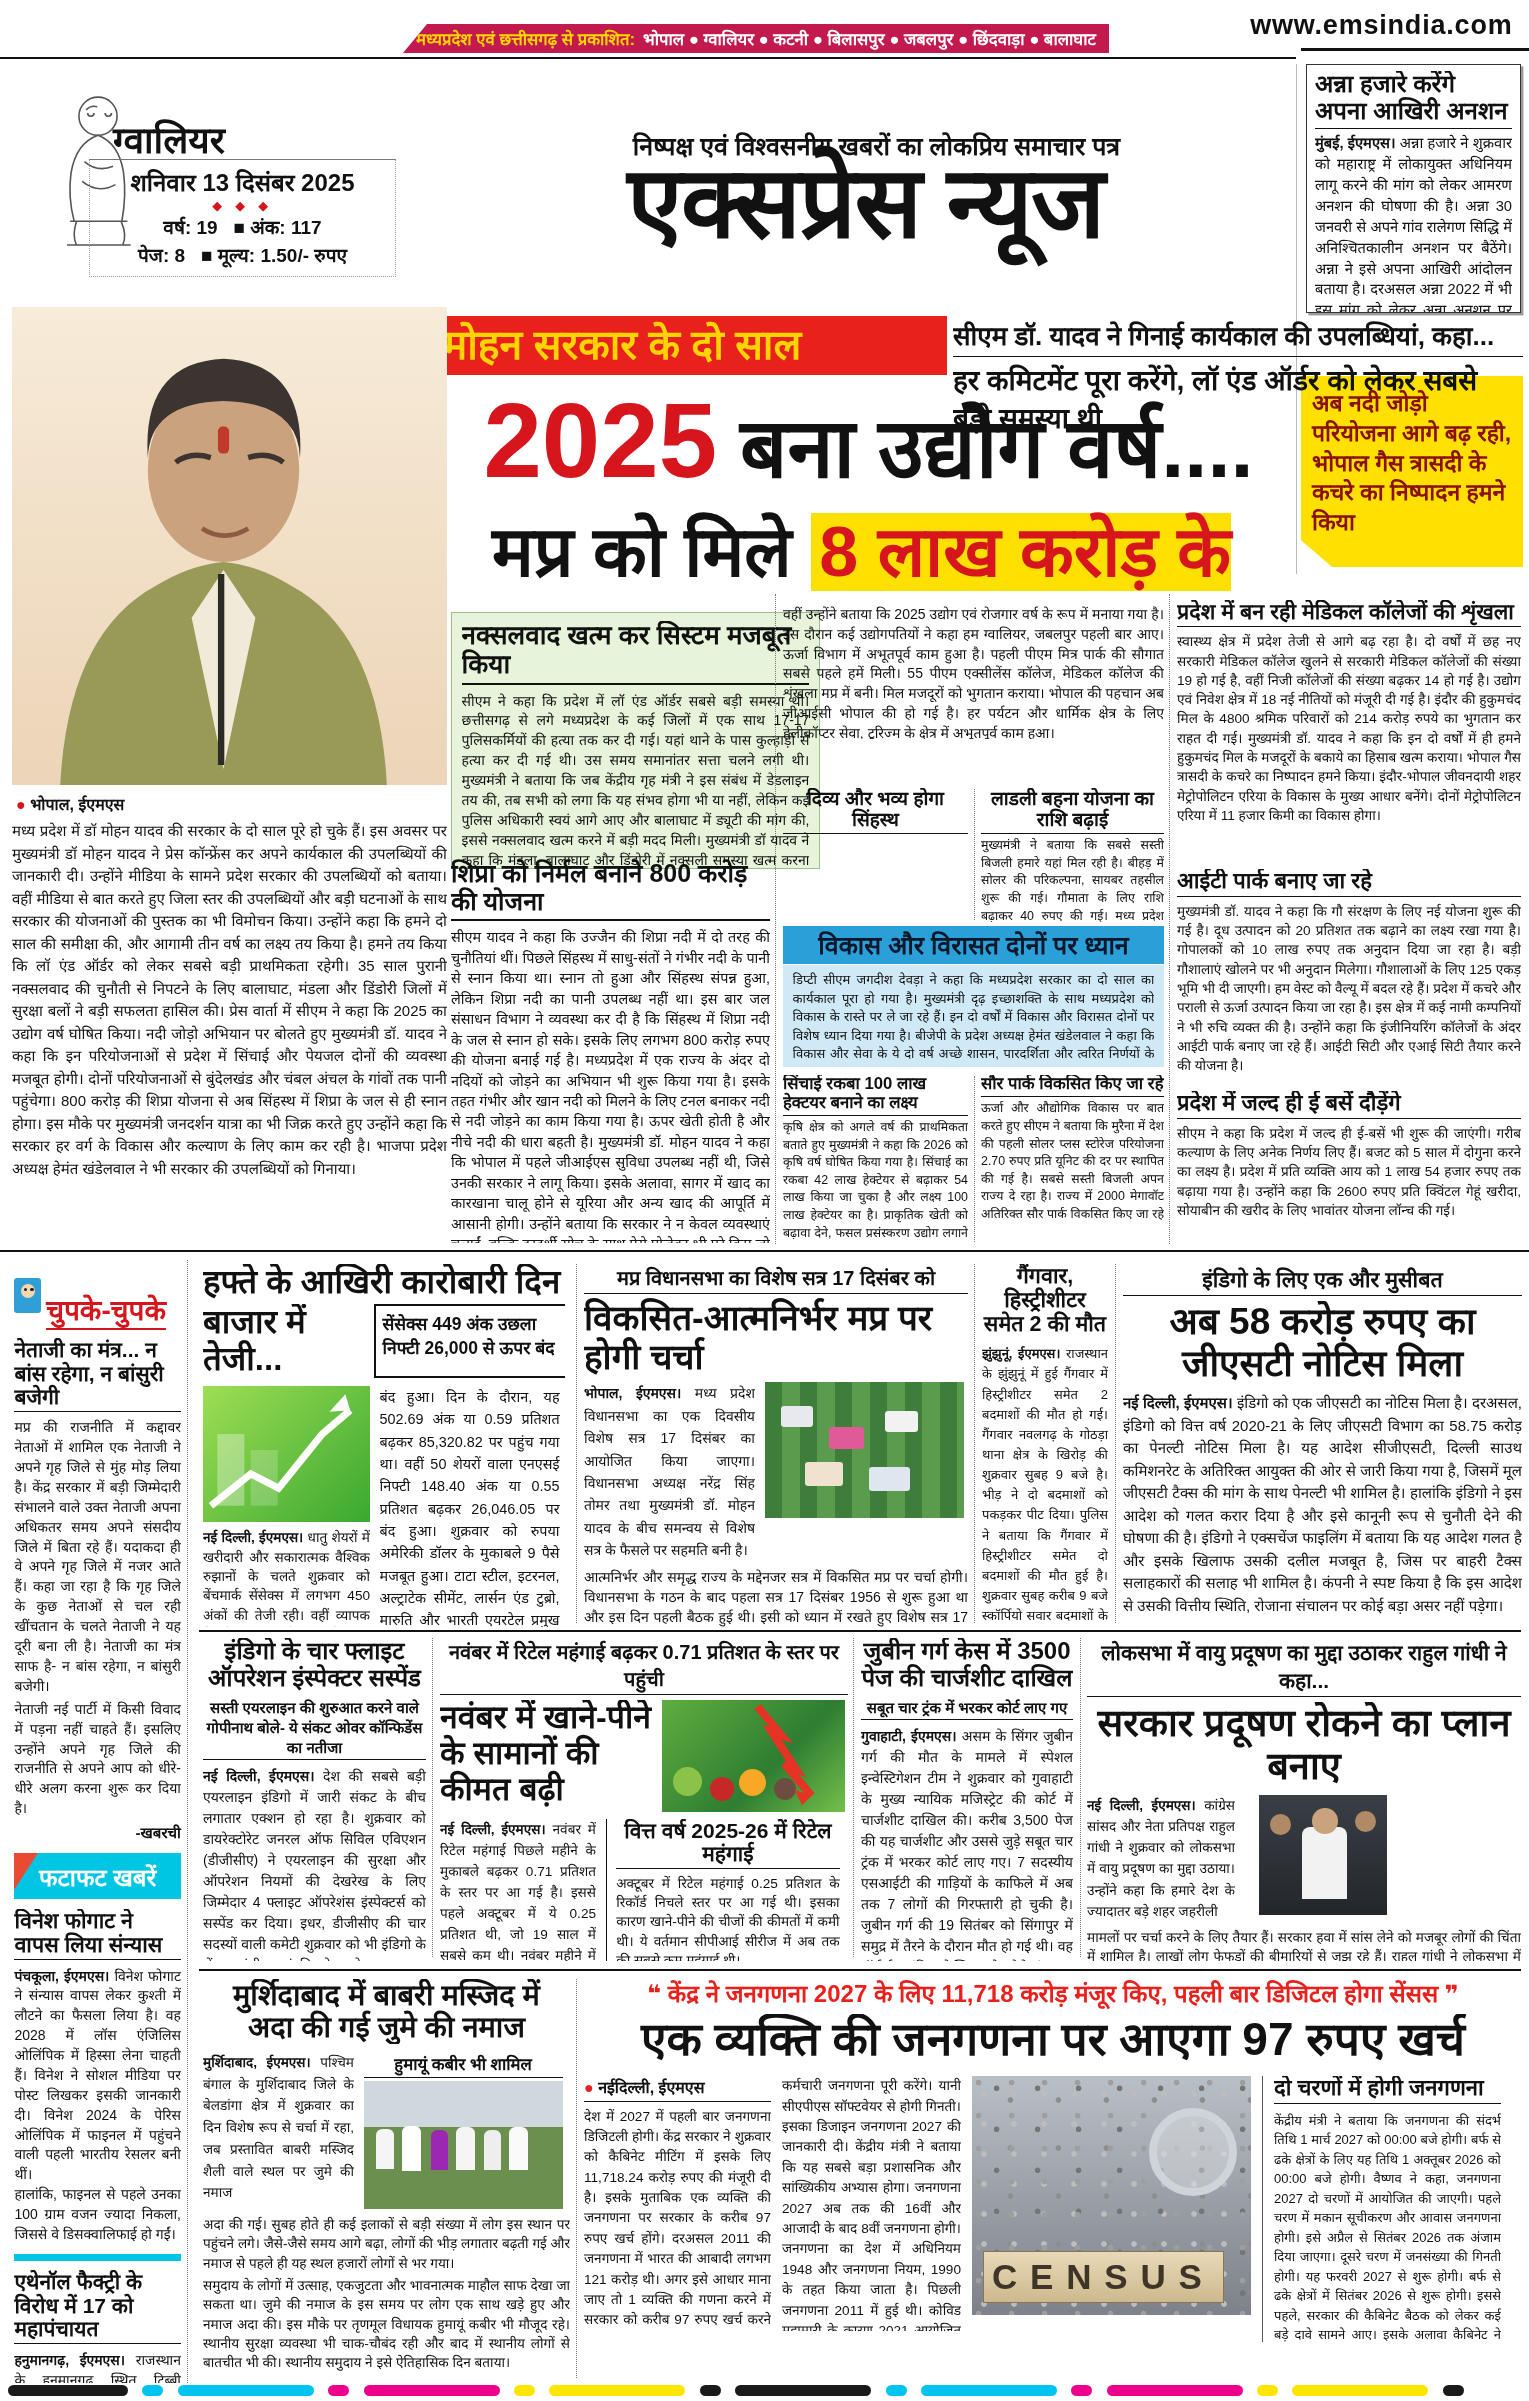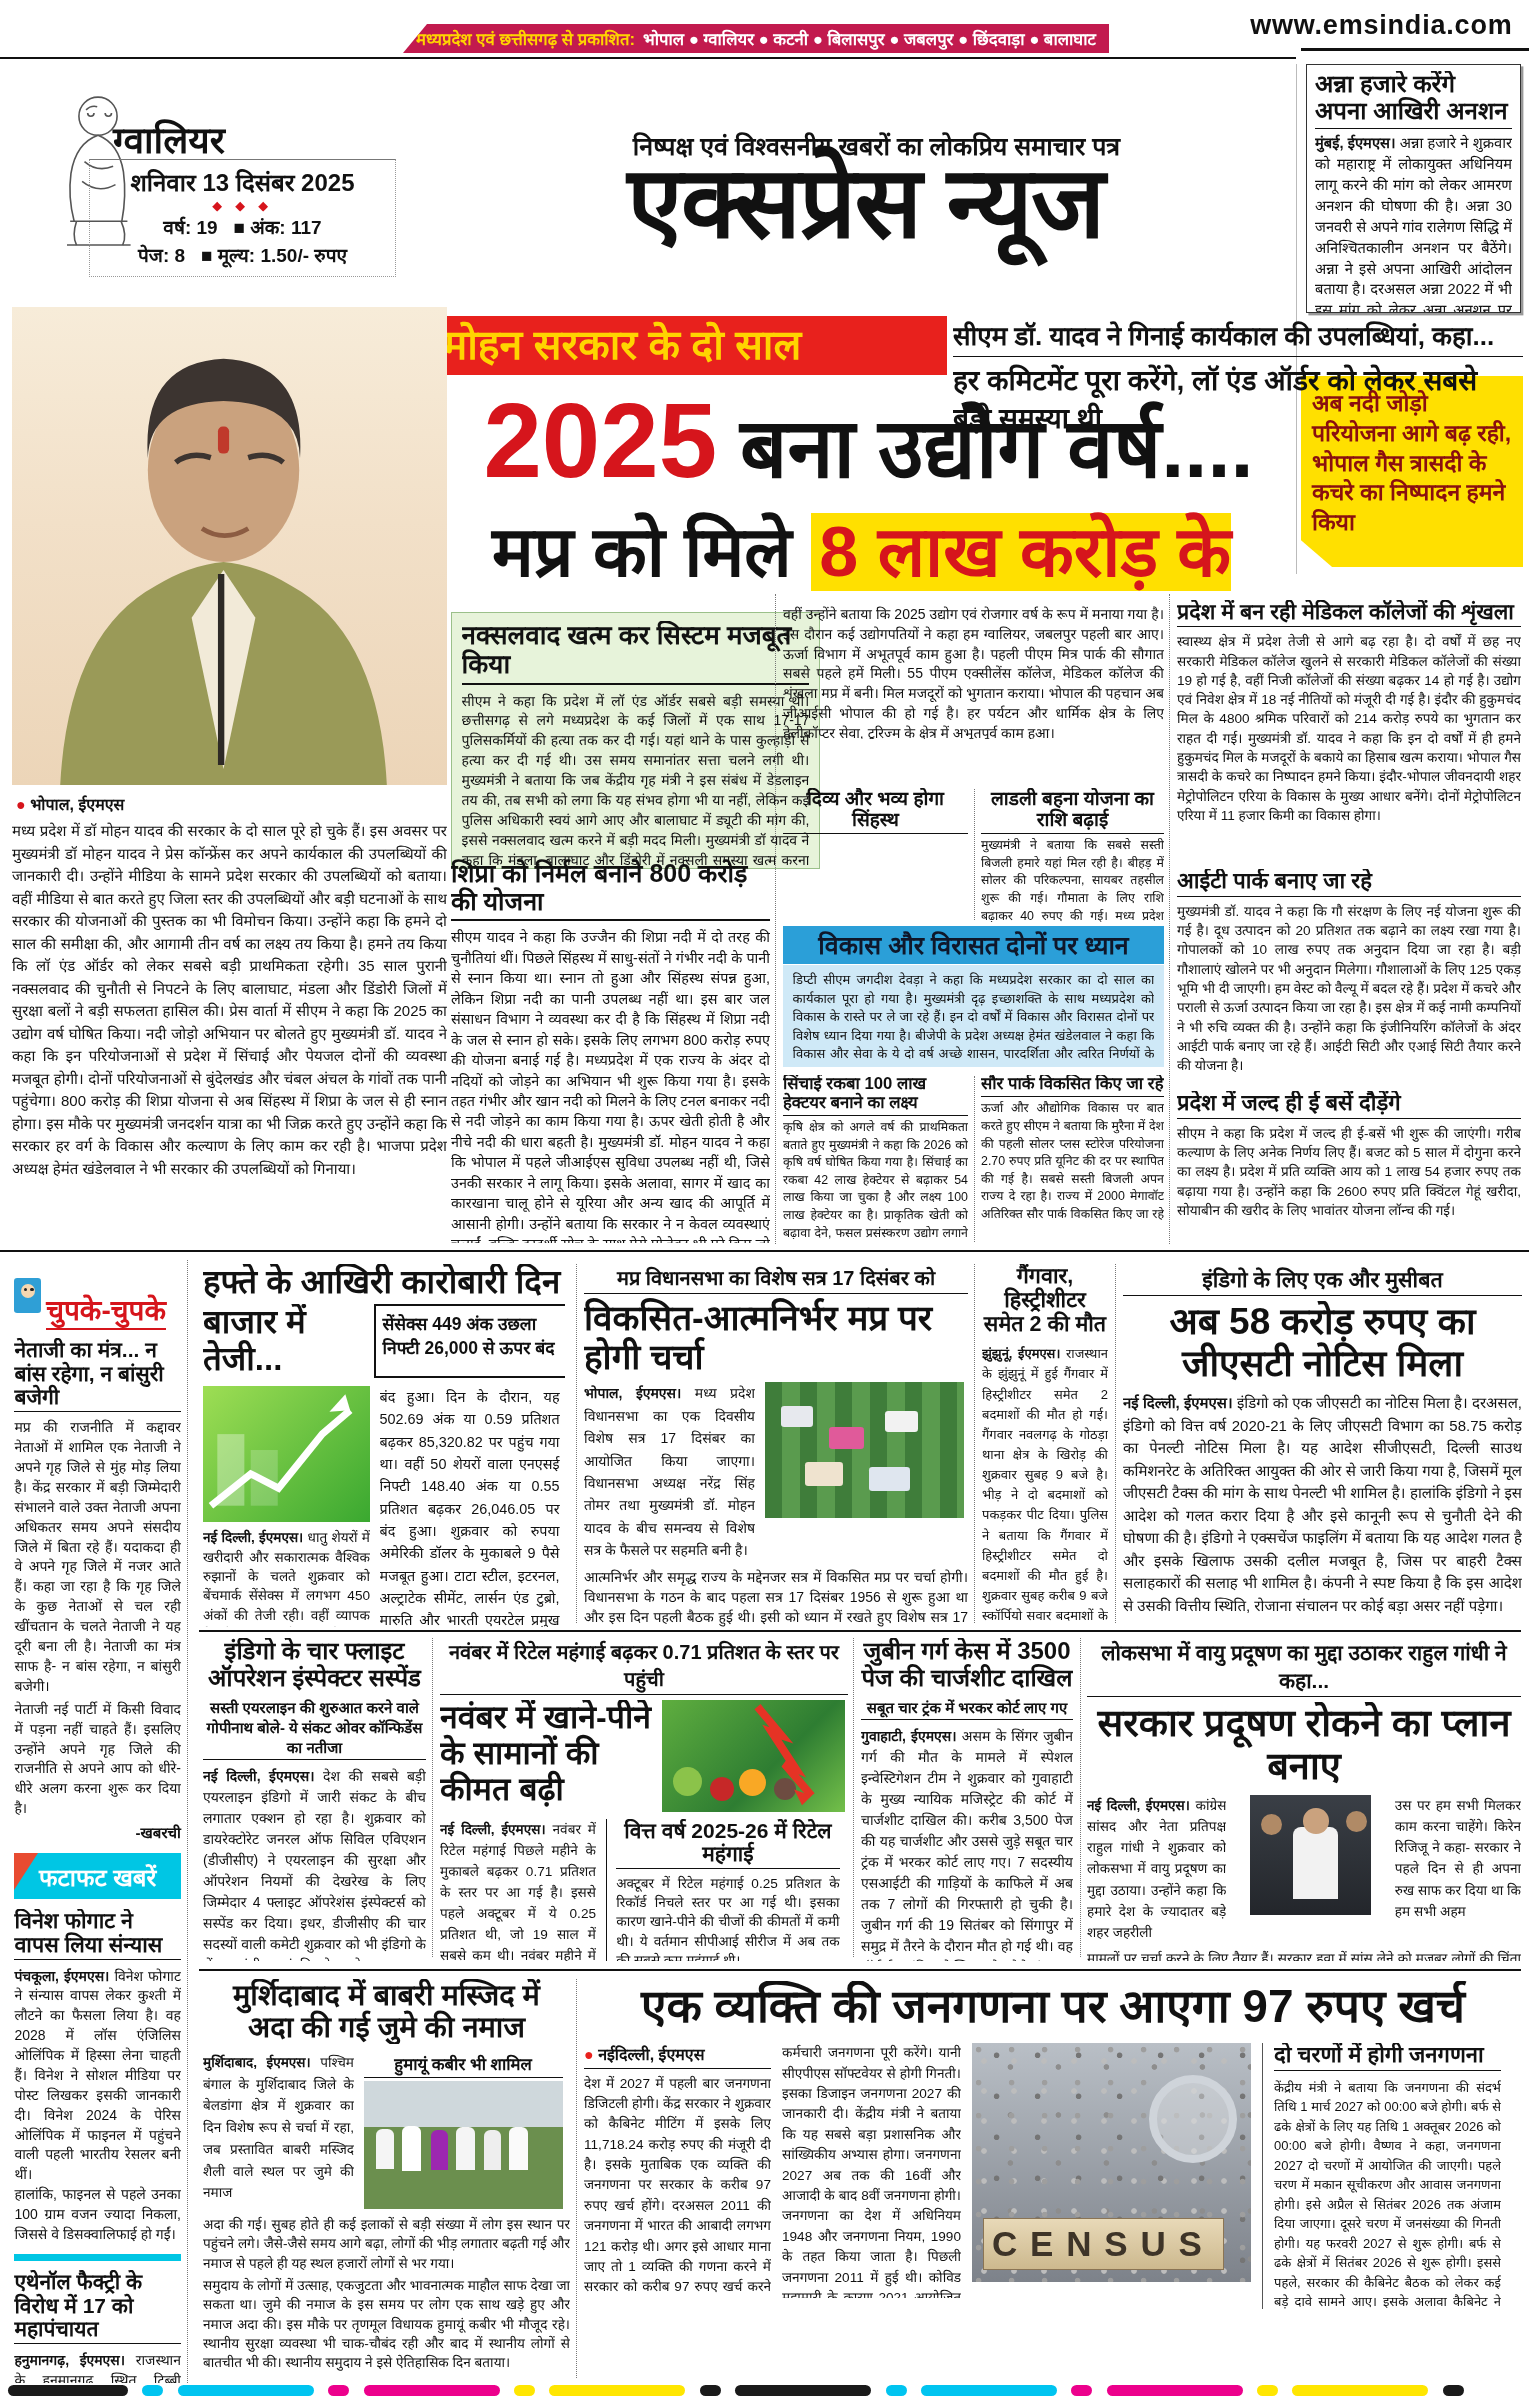--- a/index.html
+++ b/index.html
@@ -346,21 +346,20 @@
       <p class="body" style="width:148px;font-size:13.6px;line-height:1.55;">
         <strong>नई दिल्ली, ईएमएस।</strong>
         <span>कांग्रेस सांसद और नेता प्रतिपक्ष राहुल गांधी ने शुक्रवार को लोकसभा में वायु प्रदूषण का मुद्दा उठाया। उन्होंने कहा कि हमारे देश के ज्यादातर बड़े शहर जहरीली</span>
       </p>
       <div style="width:128px;height:120px;background:linear-gradient(#3a3f46,#23262b);position:relative;overflow:hidden;">
         <span style="position:absolute;left:43px;top:32px;width:45px;height:72px;background:#f2f2f2;border-radius:8px 8px 0 0;"></span>
         <span style="position:absolute;left:53px;top:12.8px;width:25.5px;height:25.5px;background:#caa27e;border-radius:50%;"></span>
         <span style="position:absolute;left:11px;top:19px;width:21px;height:21px;background:#b08a66;border-radius:50%;"></span>
         <span style="position:absolute;left:96px;top:16px;width:21px;height:21px;background:#b08a66;border-radius:50%;"></span>
       </div>
-      <div class="body" style="width:134px;font-size:13.6px;line-height:1.55;">उस पर हम सभी मिलकर काम करना चाहेंगे। किरेन रिजिजू ने कहा- सरकार ने पहले दिन से ही अपना रुख साफ कर दिया था कि हम सभी अहम</div>
     </div>
     <div class="body" style="font-size:13.6px;margin-top:6.4px;height:94px;">मामलों पर चर्चा करने के लिए तैयार हैं। सरकार हवा में सांस लेने को मजबूर लोगों की चिंता में शामिल है। लाखों लोग फेफड़ों की बीमारियों से जूझ रहे हैं। राहुल गांधी ने लोकसभा में कहा- मुझे लगता है कि बेहतर होगा कि हम इस मामले पर मिलकर काम करें। विपक्ष होने के नाते हम इस मामले पर सरकार के साथ खड़े हैं। यह हमारे और आपके बच्चों की सेहत से जुड़ा मामला है। कांग्रेस ने इस मुद्दे पर विस्तृत चर्चा की मांग की। इस पर सरकार ने भी चर्चा के लिए सहमति जताई। करण देश के लोगों को भी जो नुकसान हो रहा है, उसे रोकने के लिए ठोस कदम उठाने जरूरी हैं। कोहरे के कारण कई उड़ानें भी प्रभावित हुई हैं।</div>
   </div>
 
   <div class="hr" style="left:199px;top:1969px;width:1322px;height:1.6px;"></div>
 
   <div class="abs panel" style="left:203px;top:1979px;width:367px;height:399px;">
     <div class="hd ctr" style="font-size:29px;">
       <span>मुर्शिदाबाद में बाबरी मस्जिद में</span><br>
       <span>अदा की गई जुमे की नमाज</span>
@@ -382,20 +381,25 @@
         </div>
       </div>
     </div>
     <div class="body" style="font-size:13.6px;margin-top:6.4px;">अदा की गई। सुबह होते ही कई इलाकों से बड़ी संख्या में लोग इस स्थान पर पहुंचने लगे। जैसे-जैसे समय आगे बढ़ा, लोगों की भीड़ लगातार बढ़ती गई और नमाज से पहले ही यह स्थल हजारों लोगों से भर गया।</div>
     <div class="body" style="font-size:13.6px;margin-top:3.2px;height:104px;">समुदाय के लोगों में उत्साह, एकजुटता और भावनात्मक माहौल साफ देखा जा सकता था। जुमे की नमाज के इस समय पर लोग एक साथ खड़े हुए और नमाज अदा की। इस मौके पर तृणमूल विधायक हुमायूं कबीर भी मौजूद रहे। स्थानीय सुरक्षा व्यवस्था भी चाक-चौबंद रही और बाद में स्थानीय लोगों से बातचीत भी की। स्थानीय समुदाय ने इसे ऐतिहासिक दिन बताया।</div>
   </div>
 
   <div class="vdot" style="left:576px;top:1979px;height:399px;"></div>
 
   <div class="abs panel" style="left:584px;top:1976px;width:938px;height:407px;">
+    <div class="ctr" style="font-weight:bold;font-size:24px;color:#e8211d;">
+      <span style="color:#e8211d;">❝</span>
+      <span>केंद्र ने जनगणना 2027 के लिए 11,718 करोड़ मंजूर किए, पहली बार डिजिटल होगा सेंसस</span>
+      <span style="color:#e8211d;">❞</span>
+    </div>
     <div class="hd ctr" style="font-size:46px;margin-top:4.8px;">एक व्यक्ति की जनगणना पर आएगा 97 रुपए खर्च</div>
     <div style="display:flex;gap:11px;margin-top:11px;">
       <div style="width:187px;">
         <div class="uthin" style="font-weight:bold;font-size:16px;">
           <span style="color:#e8211d;">●</span>
           <span>नईदिल्ली, ईएमएस</span>
         </div>
         <div class="body" style="font-size:13.6px;margin-top:4.8px;height:222px;line-height:1.5;">देश में 2027 में पहली बार जनगणना डिजिटली होगी। केंद्र सरकार ने शुक्रवार को कैबिनेट मीटिंग में इसके लिए 11,718.24 करोड़ रुपए की मंजूरी दी है। इसके मुताबिक एक व्यक्ति की जनगणना पर सरकार के करीब 97 रुपए खर्च होंगे। दरअसल 2011 की जनगणना में भारत की आबादी लगभग 121 करोड़ थी। अगर इसे आधार माना जाए तो 1 व्यक्ति की गणना करने में सरकार को करीब 97 रुपए खर्च करने होंगे (11,718.24 करोड़ रुपए/121 करोड़)। अगर 150 करोड़ अनुमानित जनसंख्या मानी जाए तो 1 व्यक्ति पर सरकार के 78 रुपए खर्च होंगे। जनगणना दो फेज में होगी। फेज-1 (अप्रैल-सितंबर 2026) में घरों की गिनती होगी। फेज-2 (फरवरी 2027) में लोगों की गिनती होगी।</div>
       </div>
       <div class="body" style="width:179px;font-size:13.6px;height:255px;line-height:1.5;">कर्मचारी जनगणना पूरी करेंगे। यानी सीएपीएस सॉफ्टवेयर से होगी गिनती। इसका डिजाइन जनगणना 2027 की जानकारी दी। केंद्रीय मंत्री ने बताया कि यह सबसे बड़ा प्रशासनिक और सांख्यिकीय अभ्यास होगा। जनगणना 2027 अब तक की 16वीं और आजादी के बाद 8वीं जनगणना होगी। जनगणना का देश में अधिनियम 1948 और जनगणना नियम, 1990 के तहत किया जाता है। पिछली जनगणना 2011 में हुई थी। कोविड महामारी के कारण 2021 आयोजित नहीं हो सकी। 16 जून 2025 को जनगणना 2027 की राजपत्र अधिसूचना जारी की गई। जनगणना 2027 की अनुमानित लागत भी बताई गई।</div>

